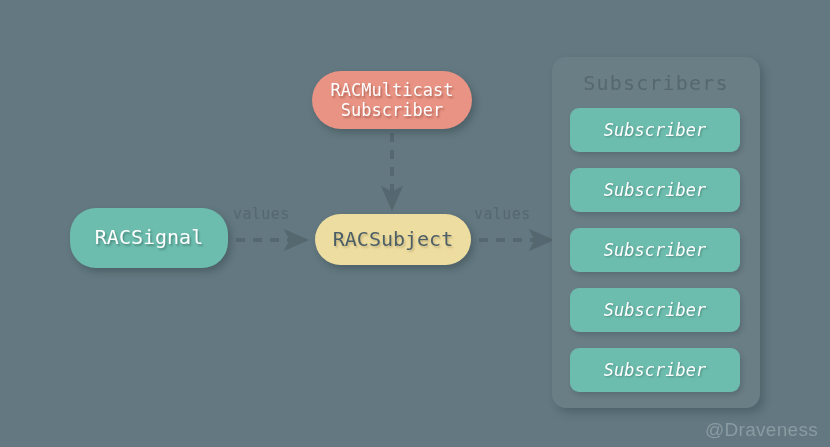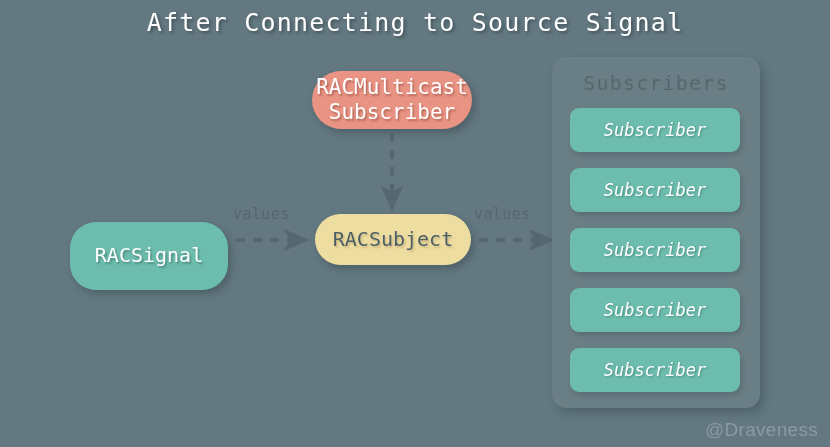--- a/index.html
+++ b/index.html
@@ -41,39 +41,39 @@
     display: flex;
     align-items: center;
     justify-content: center;
     text-align: center;
     line-height: 1.18;
     box-shadow: 3px 4px 7px rgba(38,52,59,0.34);
   }
 
   .node-racsignal {
     left: 70px;
-    top: 222px;
+    top: 208px;
     width: 158px;
-    height: 68px;
+    height: 60px;
     border-radius: 26px;
     background: #6CBDAE;
     color: #ffffff;
     font-size: 20px;
     text-shadow: 1.5px 1.5px 2px rgba(48,92,85,0.5);
   }
 
   .node-multicast {
     left: 312px;
     top: 71px;
     width: 160px;
     height: 58px;
     border-radius: 29px;
     background: #E89383;
     color: #ffffff;
-    font-size: 21px;
+    font-size: 17px;
     text-shadow: 1.5px 1.5px 2px rgba(140,70,58,0.55);
     padding: 12px 6px;
   }
   .node-multicast .stack {
     display: block;
   }
   .node-multicast .stack span {
     display: block;
   }
 
@@ -166,21 +166,20 @@
     font-size: 19px;
     letter-spacing: 0.3px;
     font-family: "Liberation Sans", sans-serif;
   }
 </style>
 </head>
 <body>
 
 <div id="canvas">
 
-  <div class="title">After Connecting to Source Signal</div>
 
   <svg id="arrows" viewBox="0 0 830 447">
     <defs>
       <marker id="arrowhead" markerWidth="7" markerHeight="7" refX="5.6" refY="3" orient="auto" markerUnits="strokeWidth">
         <path d="M0,0.2 L6.4,3 L0,5.8 L1.5,3 Z" fill="#55686F"></path>
       </marker>
     </defs>
 
     <line x1="236" y1="240" x2="306" y2="240" stroke="#55686F" stroke-width="4" stroke-dasharray="9,8" marker-end="url(#arrowhead)"></line>
 

